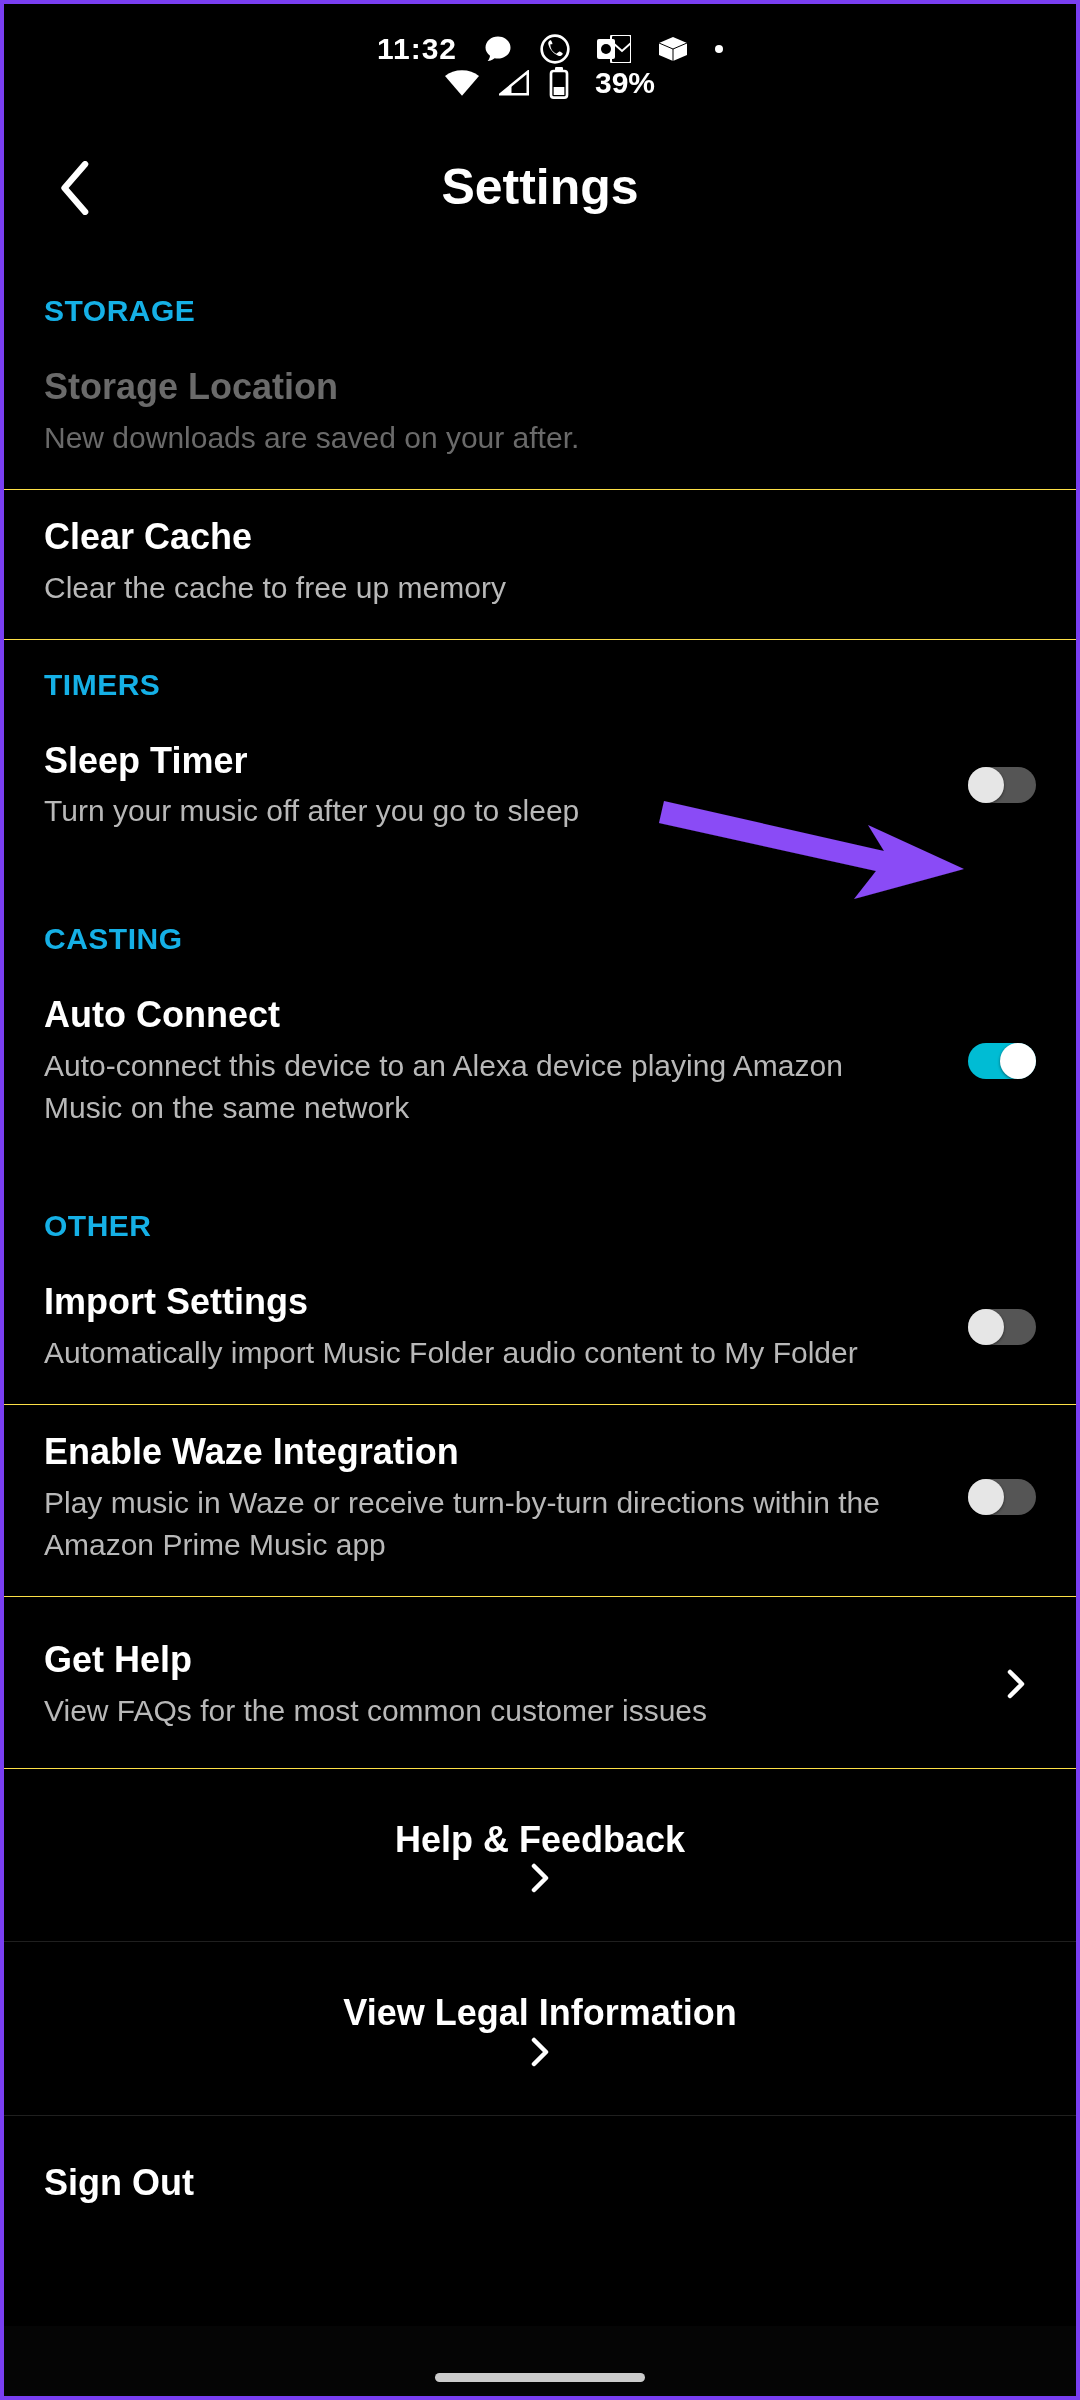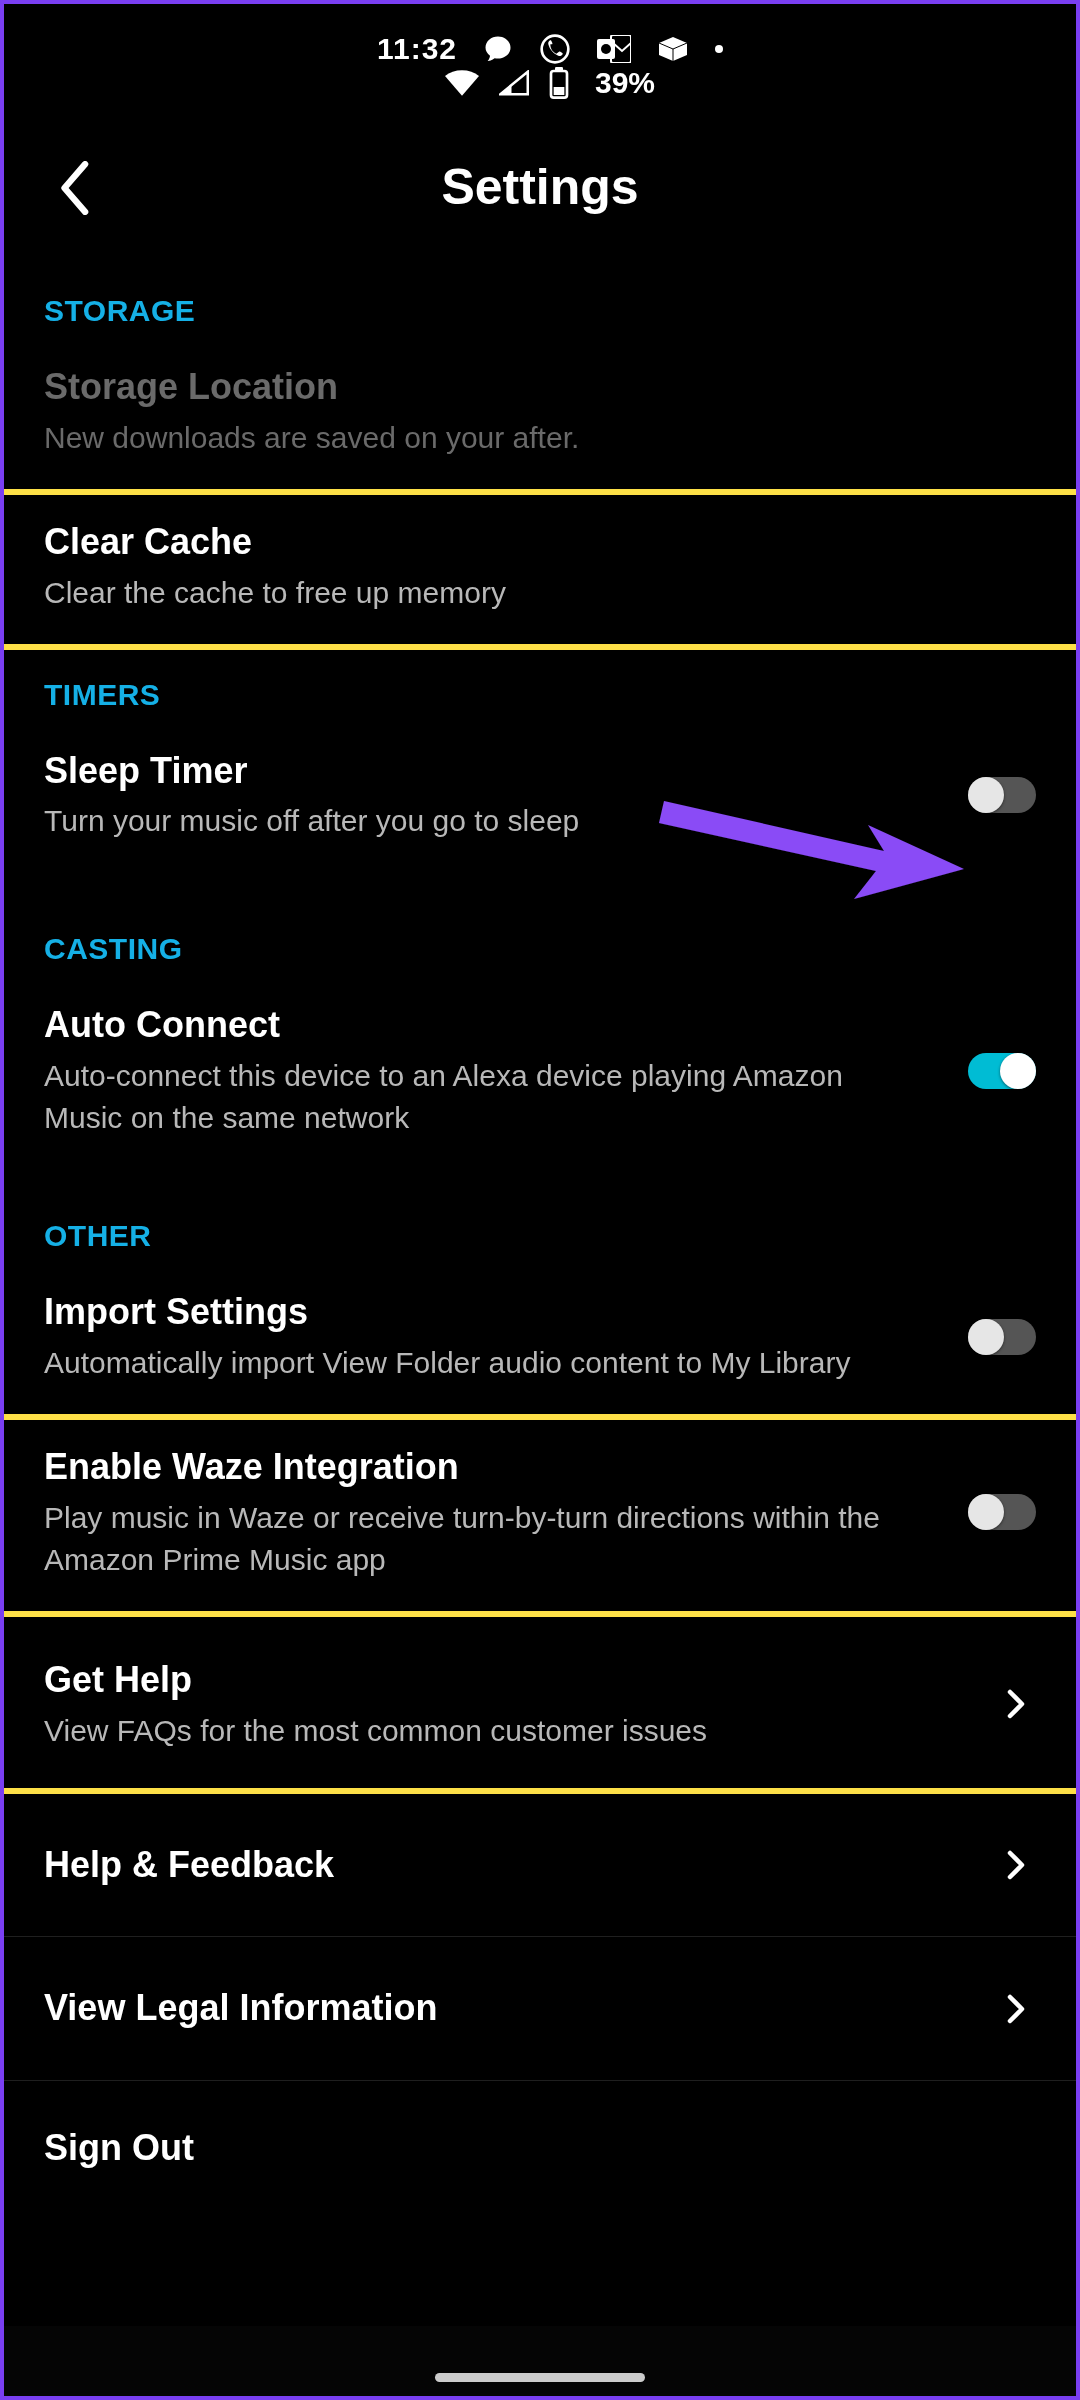--- a/index.html
+++ b/index.html
@@ -17,21 +17,21 @@
 
   
   .header { display: flex; align-items: flex-start; justify-content: center; position: relative; padding: 40px 0 50px 0; }
   .back-button { position: absolute; left: 40px; top: 40px; width: 60px; height: 60px; display: flex; align-items: center; justify-content: center; }
   .header-title { font-size: 50px; font-weight: 700; }
 
   
   .sections { }
   .section-header { color: #15b0e6; font-size: 30px; font-weight: 700; padding: 28px 40px 12px 40px; letter-spacing: 0.5px; }
 
-  .row { padding: 24px 40px 30px 40px; border-bottom: 6px solid #fde047; display: flex; align-items: center; gap: 20px; }
+  .row { padding: 24px 40px 30px 40px; border-bottom: 1px solid #fde047; display: flex; align-items: center; gap: 20px; }
   .row:last-child { border-bottom: none; }
   .row-text { flex: 1; min-width: 0; }
   .row-title { font-size: 36px; font-weight: 700; line-height: 1.3; }
   .row-sub { font-size: 30px; color: #b8b8b8; line-height: 1.4; margin-top: 6px; max-width: 900px; }
   .row-disabled .row-title { color: #6a6a6a; }
   .row-disabled .row-sub { color: #6a6a6a; }
 
   
   .toggle { width: 68px; height: 36px; border-radius: 18px; background: #555; position: relative; flex-shrink: 0; }
   .toggle .knob { width: 36px; height: 36px; border-radius: 50%; background: #e6e6e6; position: absolute; top: 0; left: 0; box-shadow: 0 1px 3px rgba(0,0,0,.5); }
@@ -41,21 +41,21 @@
   
   .chevron-wrap { width: 40px; display: flex; justify-content: center; align-items: center; flex-shrink: 0; }
 
   
   .arrow-annotation { position: absolute; left: 650px; top: 777px; z-index: 10; pointer-events: none; }
 
   
   .nav-bar { position: absolute; bottom: 14px; left: 50%; transform: translateX(-50%); width: 210px; height: 9px; background: #ccc; border-radius: 5px; }
   .nav-region { position:absolute; bottom:0; left:0; right:0; height:70px; background: rgba(255,255,255,0.02);}
   
-  .link-row { padding: 48px 40px; border-bottom: 1px solid #1f1f1f; display: flex; align-items: center; }
+  .link-row { padding: 48px 40px; border-bottom: 1px solid #1f1f1f; display: flex; align-items: center; flex-direction: column; }
   .link-row .row-title { font-size: 36px; font-weight: 700; flex: 1; }
 
   .signout-row { padding: 44px 40px 20px 40px; }
   .signout-row .row-title { font-size: 36px; font-weight: 700; }
 
   #row-gethelp { padding-top: 40px; padding-bottom: 36px; }
 </style>
 </head>
 <body>
 
@@ -158,21 +158,21 @@
       </div>
       <div class="toggle on" id="tg-autoc">
           <div class="knob"></div>
         </div>
     </div>
 
     <div class="section-header" style="padding-top:50px;">OTHER</div>
     <div class="row">
       <div class="row-text">
         <div class="row-title">Import Settings</div>
-        <div class="row-sub" style="max-width:900px;">Automatically import View Folder audio content to My Library</div>
+        <div class="row-sub" style="max-width:900px;">Automatically import Music Folder audio content to My Folder</div>
       </div>
       <div class="toggle" id="tg-import">
           <div class="knob"></div>
         </div>
     </div>
     <div class="row">
       <div class="row-text">
         <div class="row-title">Enable Waze Integration</div>
         <div class="row-sub" style="max-width:900px;">Play music in Waze or receive turn-by-turn directions within the Amazon Prime Music app</div>
       </div>

